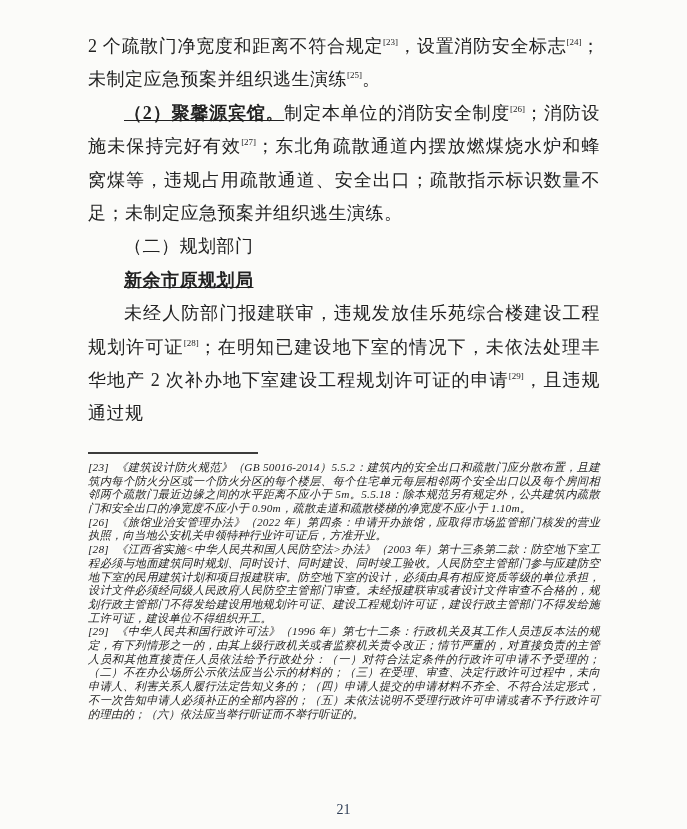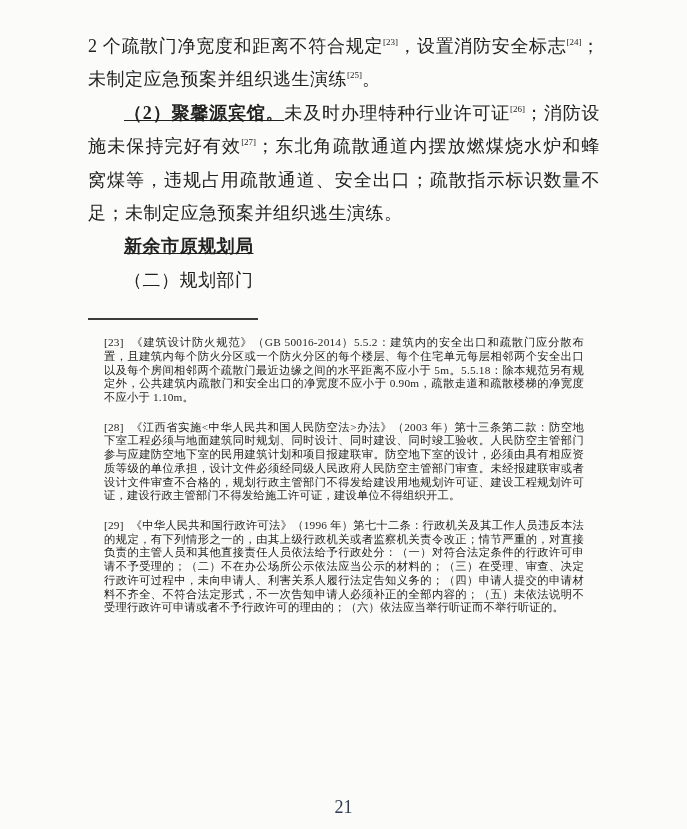--- a/index.html
+++ b/index.html
@@ -34,56 +34,59 @@
     letter-spacing: 0;
   }
   .fn-section { margin-top: 21px; }
   .fn-rule {
     width: 170px;
     height: 0;
     border-top: 2px solid #3c3c3c;
     margin: 0 0 7px 0;
   }
   .footnotes p {
-    margin: 16px;
+    margin: 0;
     font-size: 11.3px;
     line-height: 13.7px;
     text-align: justify;
     color: #1d1d1d;
     letter-spacing: 0.2px;
+    font-style: italic;
   }
   .footnotes .fn-id { margin-right: 7px; }
   .page-footer {
     position: absolute;
     left: 0;
     right: 0;
     bottom: 11px;
     text-align: center;
   }
   .page-number {
-    font-size: 18px;
+    font-size: 14px;
     color: #2e3d55;
     font-family: "Liberation Serif", "DejaVu Serif", serif;
   }
 </style>
 </head>
 <body>
 
 <div class="page">
   <main class="main" id="main-paragraphs">
       <p><span>2 个疏散门净宽度和距离不符合规定</span><sup class="fn-ref">[23]</sup><span>，设置消防安全标志</span><sup class="fn-ref">[24]</sup><span>；未制定应急预案并组织逃生演练</span><sup class="fn-ref">[25]</sup><span>。</span></p>
-      <p class="indent"><b>（2）聚馨源宾馆。</b><span>未及时办理特种行业许可证</span><sup class="fn-ref">[26]</sup><span>；消防设施未保持完好有效</span><sup class="fn-ref">[27]</sup><span>；东北角疏散通道内摆放燃煤烧水炉和蜂窝煤等，违规占用疏散通道、安全出口；疏散指示标识数量不足；未制定应急预案并组织逃生演练。</span></p>
+      <p class="indent"><b>（2）聚馨源宾馆。</b><span>制定本单位的消防安全制度</span><sup class="fn-ref">[26]</sup><span>；消防设施未保持完好有效</span><sup class="fn-ref">[27]</sup><span>；东北角疏散通道内摆放燃煤烧水炉和蜂窝煤等，违规占用疏散通道、安全出口；疏散指示标识数量不足；未制定应急预案并组织逃生演练。</span></p>
+      <p class="indent"><span>（二）规划部门</span></p>
       <p class="indent"><b>新余市原规划局</b></p>
-      <p class="indent"><span>（二）规划部门</span></p>
+      <p class="indent"><span>未经人防部门报建联审，违规发放佳乐苑综合楼建设工程规划许可证</span><sup class="fn-ref">[28]</sup><span>；在明知已建设地下室的情况下，未依法处理丰华地产 2 次补办地下室建设工程规划许可证的申请</span><sup class="fn-ref">[29]</sup><span>，且违规通过规</span></p>
     </main>
 
   <section class="fn-section">
     <div class="fn-rule"></div>
     <div class="footnotes" id="footnote-list">
         <p><span class="fn-id">[23]</span><span>《建筑设计防火规范》（GB 50016-2014）5.5.2：建筑内的安全出口和疏散门应分散布置，且建筑内每个防火分区或一个防火分区的每个楼层、每个住宅单元每层相邻两个安全出口以及每个房间相邻两个疏散门最近边缘之间的水平距离不应小于 5m。5.5.18：除本规范另有规定外，公共建筑内疏散门和安全出口的净宽度不应小于 0.90m，疏散走道和疏散楼梯的净宽度不应小于 1.10m。</span></p>
+        <p><span class="fn-id">[26]</span><span>《旅馆业治安管理办法》（2022 年）第四条：申请开办旅馆，应取得市场监管部门核发的营业执照，向当地公安机关申领特种行业许可证后，方准开业。</span></p>
         <p><span class="fn-id">[28]</span><span>《江西省实施&lt;中华人民共和国人民防空法&gt;办法》（2003 年）第十三条第二款：防空地下室工程必须与地面建筑同时规划、同时设计、同时建设、同时竣工验收。人民防空主管部门参与应建防空地下室的民用建筑计划和项目报建联审。防空地下室的设计，必须由具有相应资质等级的单位承担，设计文件必须经同级人民政府人民防空主管部门审查。未经报建联审或者设计文件审查不合格的，规划行政主管部门不得发给建设用地规划许可证、建设工程规划许可证，建设行政主管部门不得发给施工许可证，建设单位不得组织开工。</span></p>
         <p><span class="fn-id">[29]</span><span>《中华人民共和国行政许可法》（1996 年）第七十二条：行政机关及其工作人员违反本法的规定，有下列情形之一的，由其上级行政机关或者监察机关责令改正；情节严重的，对直接负责的主管人员和其他直接责任人员依法给予行政处分：（一）对符合法定条件的行政许可申请不予受理的；（二）不在办公场所公示依法应当公示的材料的；（三）在受理、审查、决定行政许可过程中，未向申请人、利害关系人履行法定告知义务的；（四）申请人提交的申请材料不齐全、不符合法定形式，不一次告知申请人必须补正的全部内容的；（五）未依法说明不受理行政许可申请或者不予行政许可的理由的；（六）依法应当举行听证而不举行听证的。</span></p>
       </div>
   </section>
 
   <footer class="page-footer">
     <span class="page-number">21</span>
   </footer>
 </div>
 

